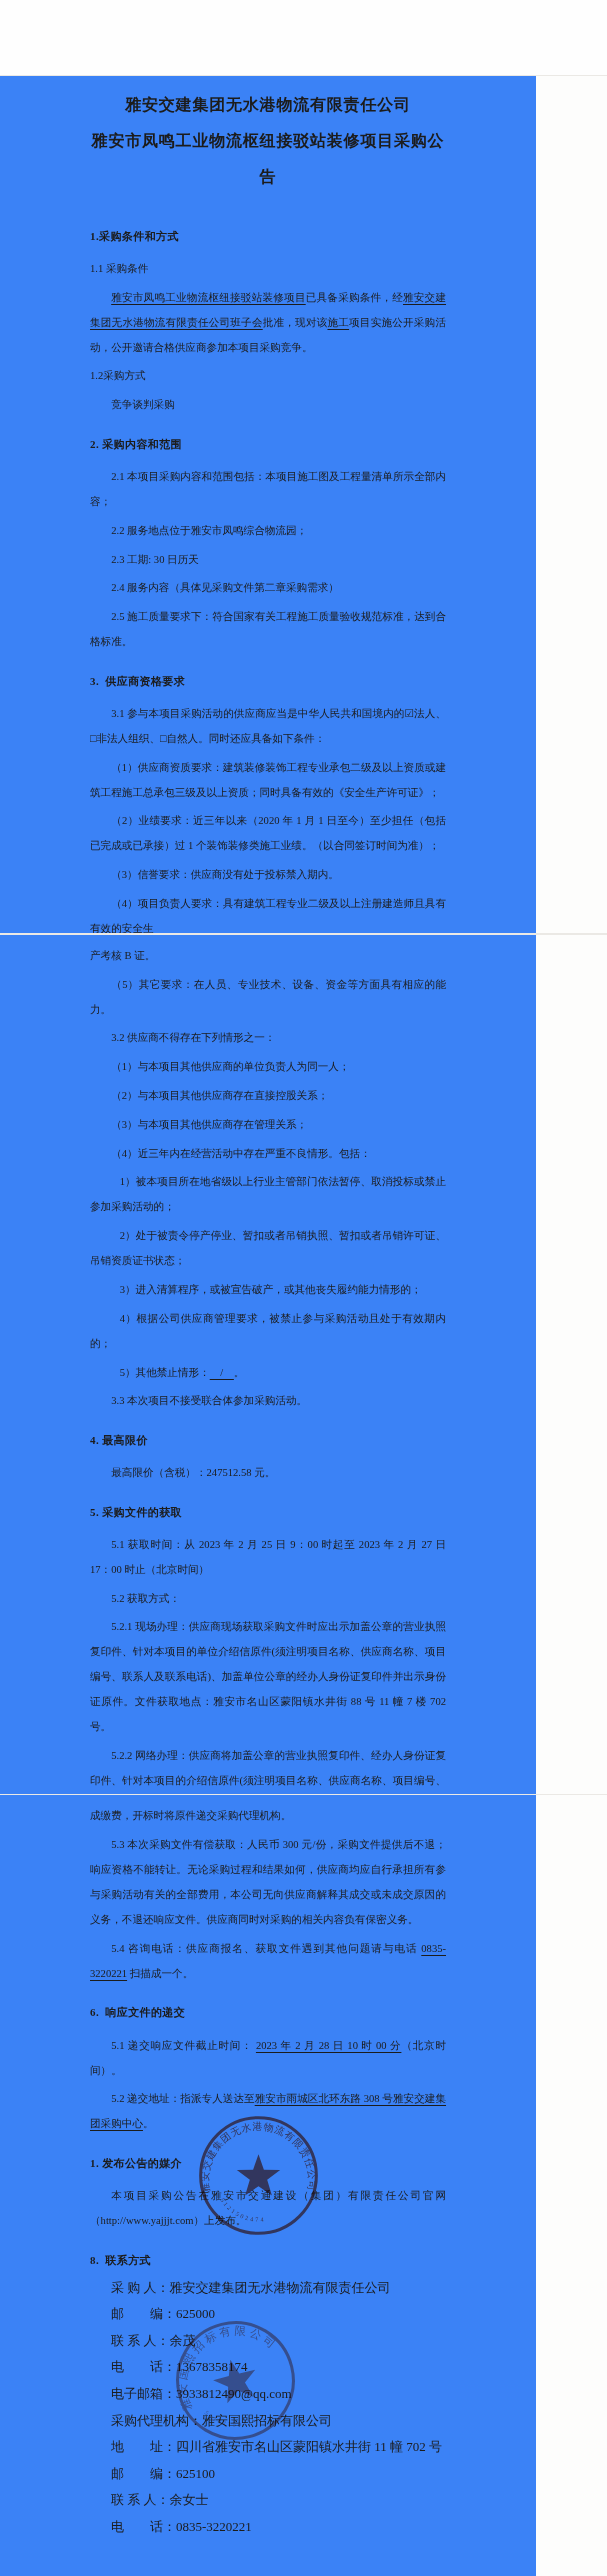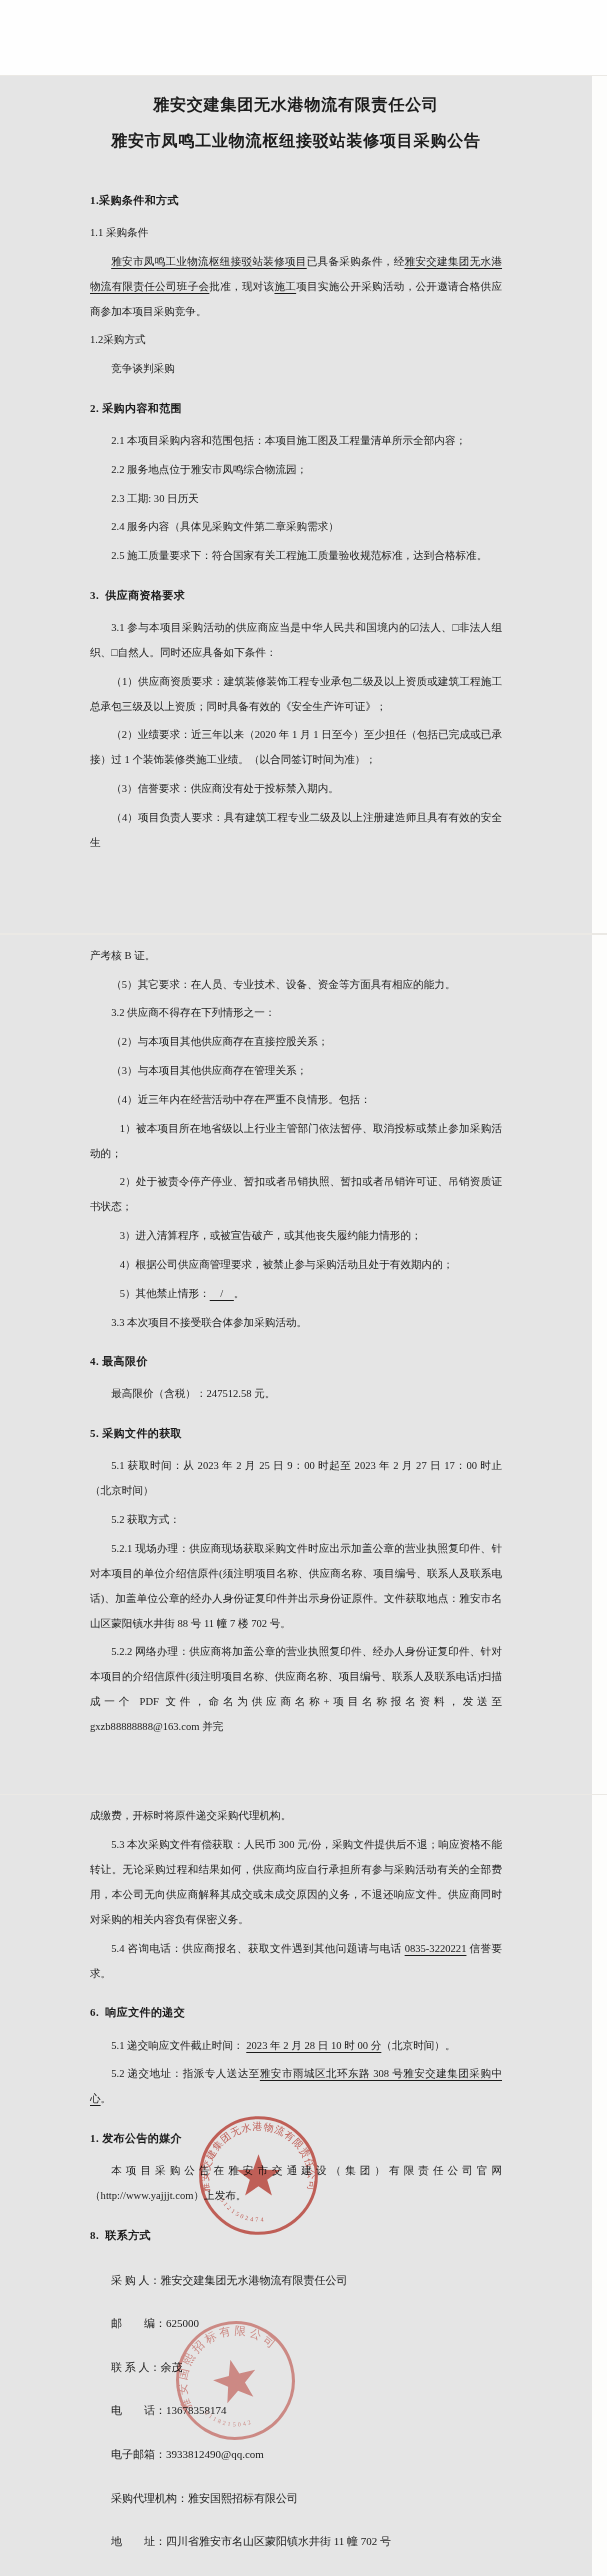--- a/index.html
+++ b/index.html
@@ -3,32 +3,32 @@
 <meta charset="utf-8">
 <style>
   html,body{margin:0;padding:0;}
   body{
     width:608px;height:2576px;background:#fdfdfc;color:#1c1c1c;
     font-family:"Liberation Serif","DejaVu Serif",serif;
     overflow:hidden;
   }
   .top-strip{height:75px;border-bottom:1.5px solid #ebe9e5;background:#fefefe;}
   .pb{height:1.5px;background:#ebe9e5;}
-  .page{position:relative;box-sizing:border-box;width:592px;padding:4.6px 90px 0 90px;overflow:hidden;background:#e5e5e5;}
+  .page{position:relative;box-sizing:border-box;width:536px;padding:4.6px 90px 0 90px;overflow:hidden;background:#3b82f6;}
   #p1{height:857px;}
   #p2{height:859px;}
   #p3{height:781px;font-family:Liberation Serif, serif;}
   .doc-title{font-size:16px;font-weight:700;line-height:36px;text-align:center;letter-spacing:0.8px;}
   .mt-title{margin-top:6px;}
   .h1{font-size:11px;font-weight:700;line-height:30px;margin:11.4px 0 5.3px 0;letter-spacing:0.4px;}
   .p{font-size:10.6px;line-height:25px;margin:3.8px 0;text-align:justify;text-indent:2em;}
   .noind{text-indent:0;}
   .sind{text-indent:2.8em;}
   .u{text-decoration:underline;text-underline-offset:3px;}
-  .crow{font-size:11px;line-height:26.6px;margin-left:21px;text-align:left;margin-top:17px;}
+  .crow{font-size:13px;line-height:26.6px;margin-left:21px;text-align:left;}
   .stamp{position:absolute;mix-blend-mode:multiply;pointer-events:none;}
   #stamp1{left:190px;top:312px;opacity:.88;}
   #stamp2{left:167px;top:517px;opacity:.6;transform:rotate(-14deg);}
 </style>
 </head>
 <body>
 
 <div class="top-strip"></div>
 
 <section class="page" id="p1">
@@ -55,20 +55,21 @@
   <div class="p">（3）信誉要求：供应商没有处于投标禁入期内。</div>
   <div class="p">（4）项目负责人要求：具有建筑工程专业二级及以上注册建造师且具有有效的安全生</div>
 </section>
 
 <div class="pb"></div>
 
 <section class="page" id="p2">
   <div class="p noind">产考核 B 证。</div>
   <div class="p">（5）其它要求：在人员、专业技术、设备、资金等方面具有相应的能力。</div>
   <div class="p">3.2 供应商不得存在下列情形之一：</div>
+  <div class="p">（1）与本项目其他供应商的单位负责人为同一人；</div>
   <div class="p">（2）与本项目其他供应商存在直接控股关系；</div>
   <div class="p">（3）与本项目其他供应商存在管理关系；</div>
   <div class="p">（4）近三年内在经营活动中存在严重不良情形。包括：</div>
   <div class="p sind">1）被本项目所在地省级以上行业主管部门依法暂停、取消投标或禁止参加采购活动的；</div>
   <div class="p sind">2）处于被责令停产停业、暂扣或者吊销执照、暂扣或者吊销许可证、吊销资质证书状态；</div>
   <div class="p sind">3）进入清算程序，或被宣告破产，或其他丧失履约能力情形的；</div>
   <div class="p sind">4）根据公司供应商管理要求，被禁止参与采购活动且处于有效期内的；</div>
   <div class="p sind"><span>5）其他禁止情形：</span><span class="u">　/　</span><span>。</span></div>
   <div class="p">3.3 本次项目不接受联合体参加采购活动。</div>
 
@@ -80,21 +81,21 @@
   <div class="p">5.2  获取方式：</div>
   <div class="p">5.2.1 现场办理：供应商现场获取采购文件时应出示加盖公章的营业执照复印件、针对本项目的单位介绍信原件(须注明项目名称、供应商名称、项目编号、联系人及联系电话)、加盖单位公章的经办人身份证复印件并出示身份证原件。文件获取地点：雅安市名山区蒙阳镇水井街 88 号 11 幢 7 楼 702 号。</div>
   <div class="p">5.2.2 网络办理：供应商将加盖公章的营业执照复印件、经办人身份证复印件、针对本项目的介绍信原件(须注明项目名称、供应商名称、项目编号、联系人及联系电话)扫描成一个 PDF 文件，命名为供应商名称+项目名称报名资料，发送至 gxzb88888888@163.com 并完</div>
 </section>
 
 <div class="pb"></div>
 
 <section class="page" id="p3">
   <div class="p noind">成缴费，开标时将原件递交采购代理机构。</div>
   <div class="p">5.3 本次采购文件有偿获取：人民币 300 元/份，采购文件提供后不退；响应资格不能转让。无论采购过程和结果如何，供应商均应自行承担所有参与采购活动有关的全部费用，本公司无向供应商解释其成交或未成交原因的义务，不退还响应文件。供应商同时对采购的相关内容负有保密义务。</div>
-  <div class="p"><span>5.4 咨询电话：供应商报名、获取文件遇到其他问题请与电话 </span><span class="u">0835-3220221</span><span> 信誉要求。</span></div>
+  <div class="p"><span>5.4 咨询电话：供应商报名、获取文件遇到其他问题请与电话 </span><span class="u">0835-3220221</span><span> 扫描成一个。</span></div>
 
   <div class="h1">6.&nbsp; 响应文件的递交</div>
   <div class="p"><span>5.1 递交响应文件截止时间： </span><span class="u">2023 年 2 月 28 日 10 时 00 分</span><span>（北京时间）。</span></div>
   <div class="p"><span>5.2 递交地址：指派专人送达至</span><span class="u">雅安市雨城区北环东路 308 号雅安交建集团采购中心</span><span>。</span></div>
 
   <div class="h1">1. 发布公告的媒介</div>
   <div class="p">本项目采购公告在雅安市交通建设（集团）有限责任公司官网（http://www.yajjjt.com）上发布。</div>
 
   <div class="h1" style="margin-bottom:0;">8.&nbsp; 联系方式</div>
   <div class="crow"><span>采 购 人：</span><span>雅安交建集团无水港物流有限责任公司</span></div>

